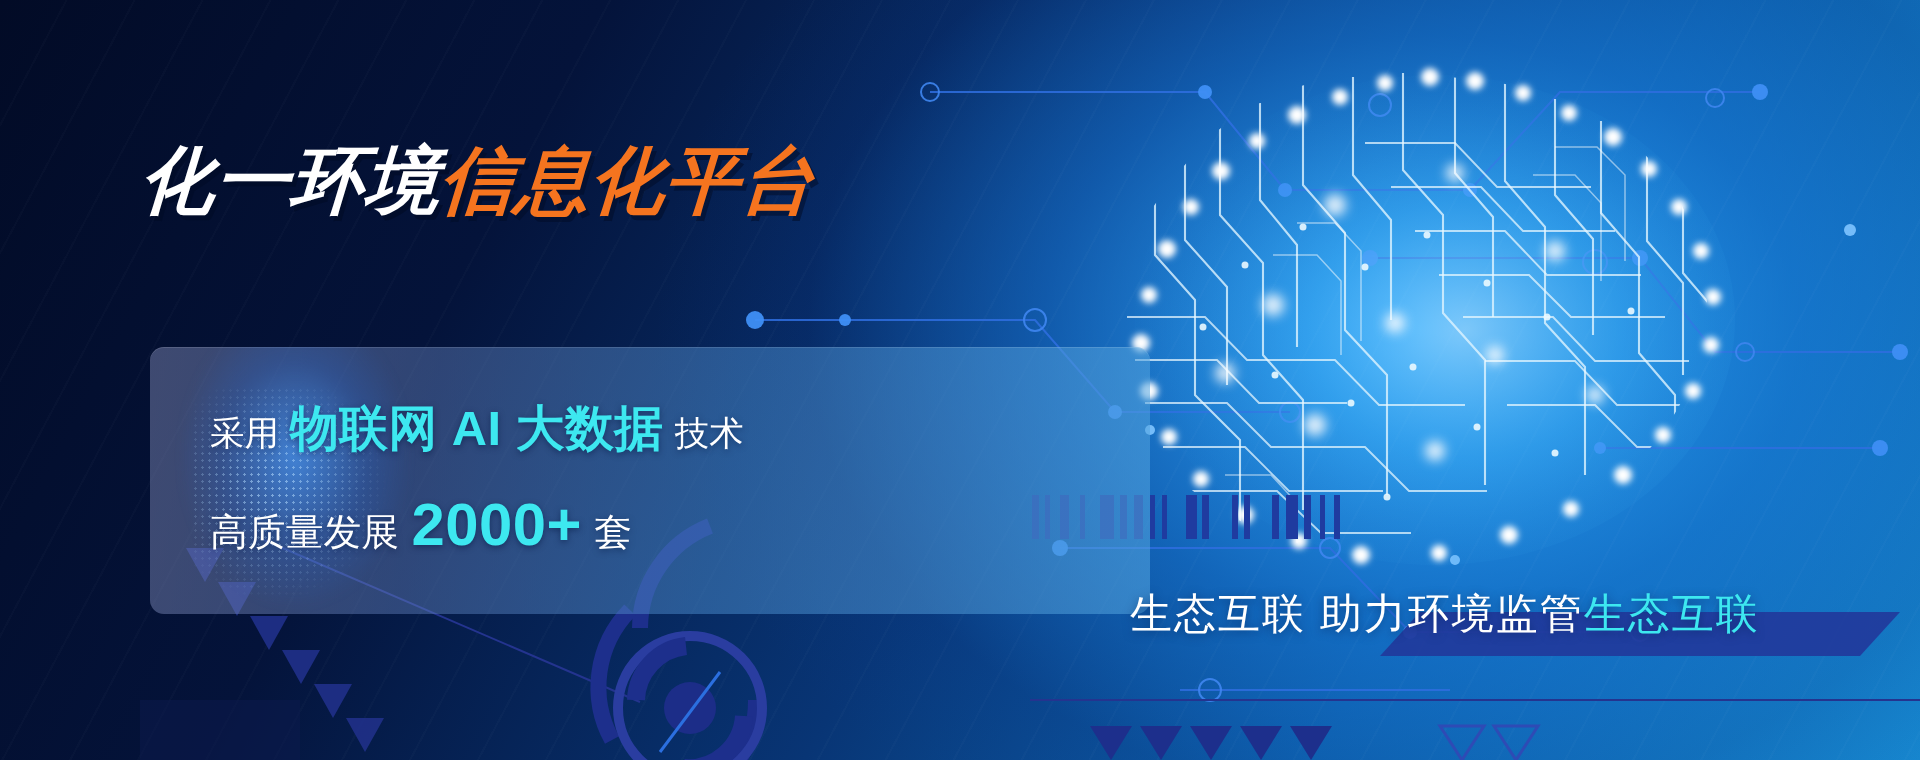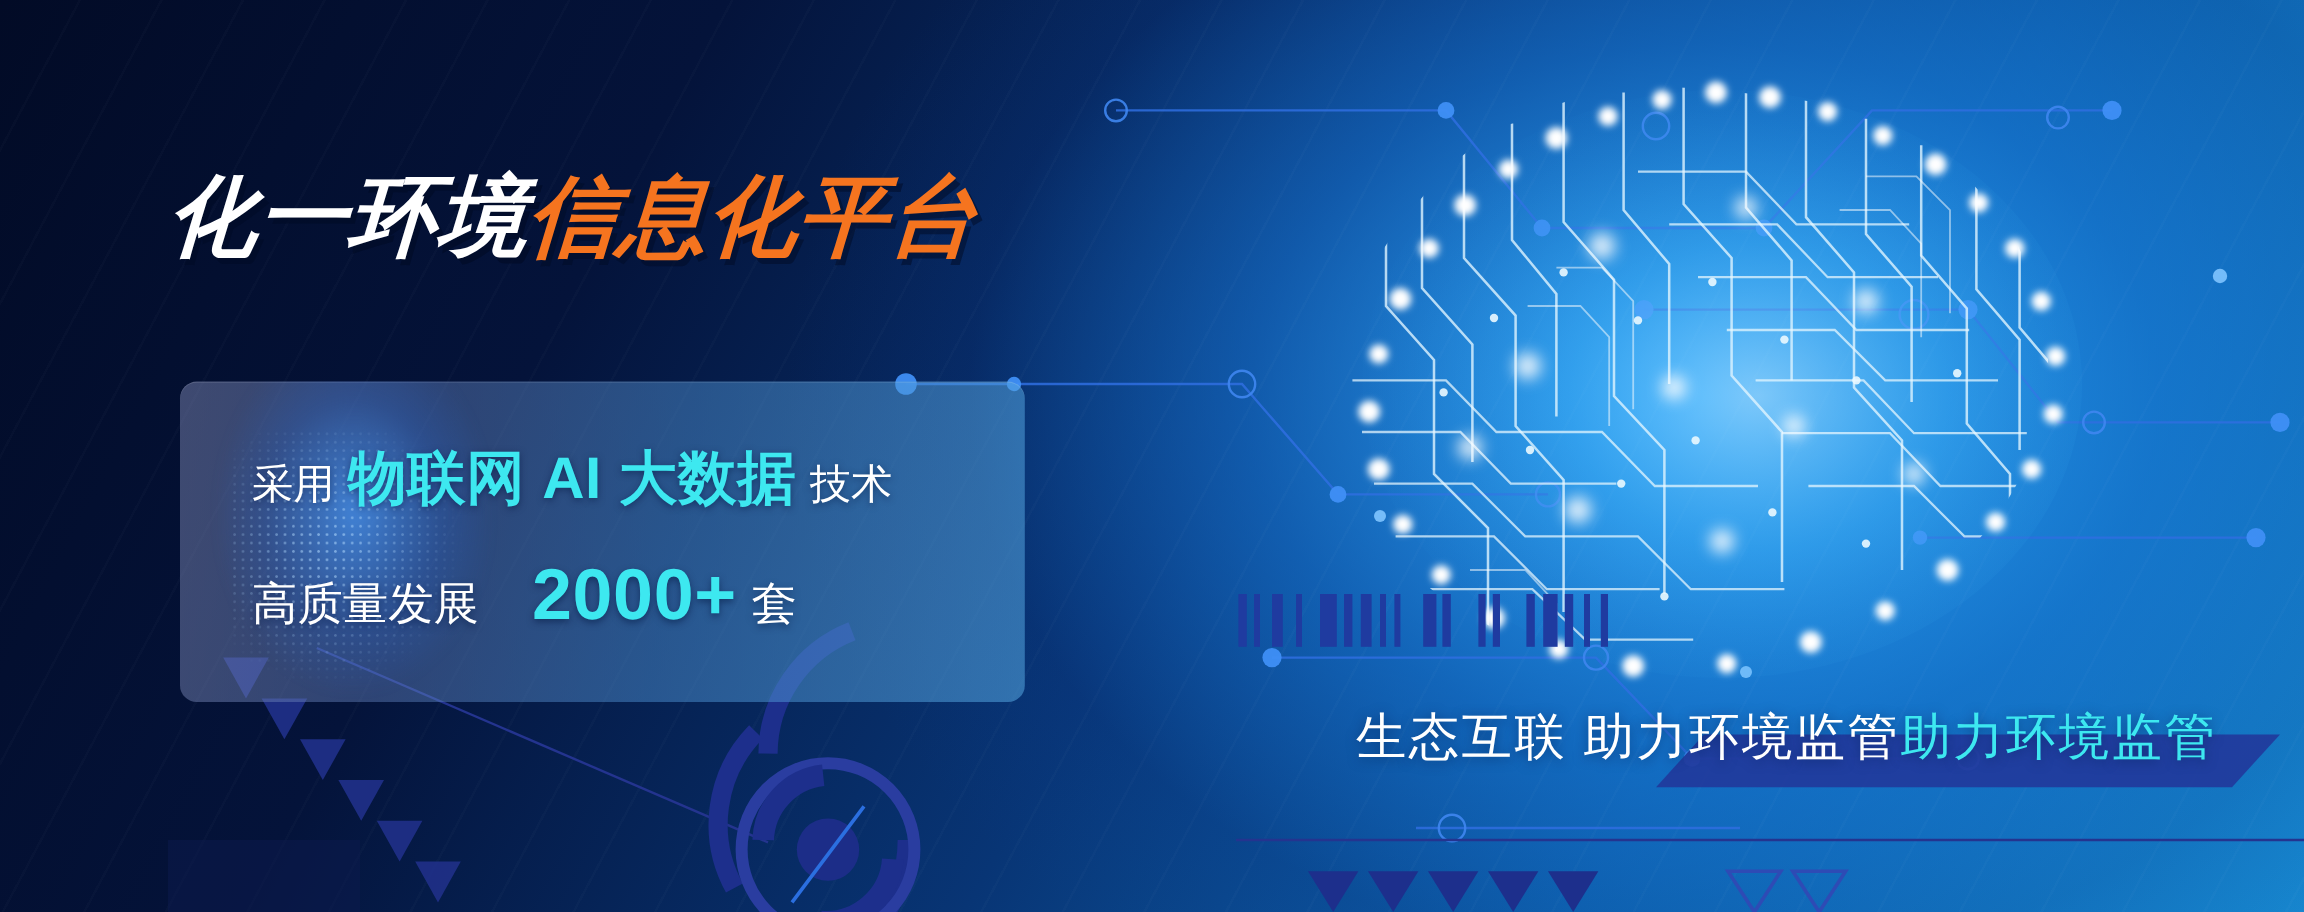--- a/index.html
+++ b/index.html
@@ -34,21 +34,21 @@
     position:absolute; left:140px; top:144px;
     font-size:74px; font-weight:700; letter-spacing:1px; line-height:1;
     white-space:nowrap; font-style:italic;
     transform:skewX(-3deg);
   }
   #headline .w { color:#ffffff; text-shadow:4px 5px 0 rgba(2,12,40,.75); }
   #headline .o { color:#f5741f; text-shadow:4px 5px 0 rgba(2,12,40,.55); }
 
   
   #card {
-    position:absolute; left:150px; top:318px; width:704px; height:267px;
+    position:absolute; left:150px; top:347px; width:1000px; height:267px;
     border-radius:14px;
     background:linear-gradient(100deg,
       rgba(122,132,176,0.50) 0%,
       rgba(96,126,185,0.46) 28%,
       rgba(74,140,205,0.50) 58%,
       rgba(84,166,224,0.55) 100%);
     box-shadow:inset 0 1px 0 rgba(255,255,255,.13);
     overflow:hidden;
   }
   #card .cardglow {
@@ -63,21 +63,21 @@
     -webkit-mask-image:radial-gradient(ellipse at 40% 45%, #000 10%, transparent 68%);
             mask-image:radial-gradient(ellipse at 40% 45%, #000 10%, transparent 68%);
   }
   .cline {
     position:absolute; left:60px; white-space:nowrap; line-height:1;
     font-weight:700; color:#ffffff; text-shadow:0 2px 6px rgba(0,20,60,.5);
   }
   #line1 { top:57px; font-size:40px; }
   #line2 { top:148px; font-size:44px; }
   .cline .em { color:#3de8f0; font-size:1.22em; letter-spacing:.5px; }
-  #line2 .em { font-size:1.36em;margin-left:32px; }
+  #line2 .em { font-size:1.36em; }
   .cline .sm { font-weight:400; font-size:.86em; }
 
   
   #tagline {
     position:absolute; left:1130px; top:586px;
     font-size:42px; font-weight:400; letter-spacing:2px; white-space:nowrap;
     text-shadow:0 2px 10px rgba(0,30,80,.55);
   }
   #tagline .w { color:#ffffff;text-align:right; }
   #tagline .c { color:#3de8f0; }
@@ -348,16 +348,16 @@
     </div>
 
     <div class="cline" id="line2">
       <span class="sm">高质量发展</span>
       <span class="em">2000+</span>
       <span class="sm">套</span>
     </div>
   </div>
 
   <div id="tagline">
-    <span class="w">生态互联 助力环境监管</span><span class="c">助力环境监管</span>
+    <span class="w">生态互联 助力环境监管</span><span class="c">生态互联</span>
   </div>
 
 </div>
 
 </body></html>

